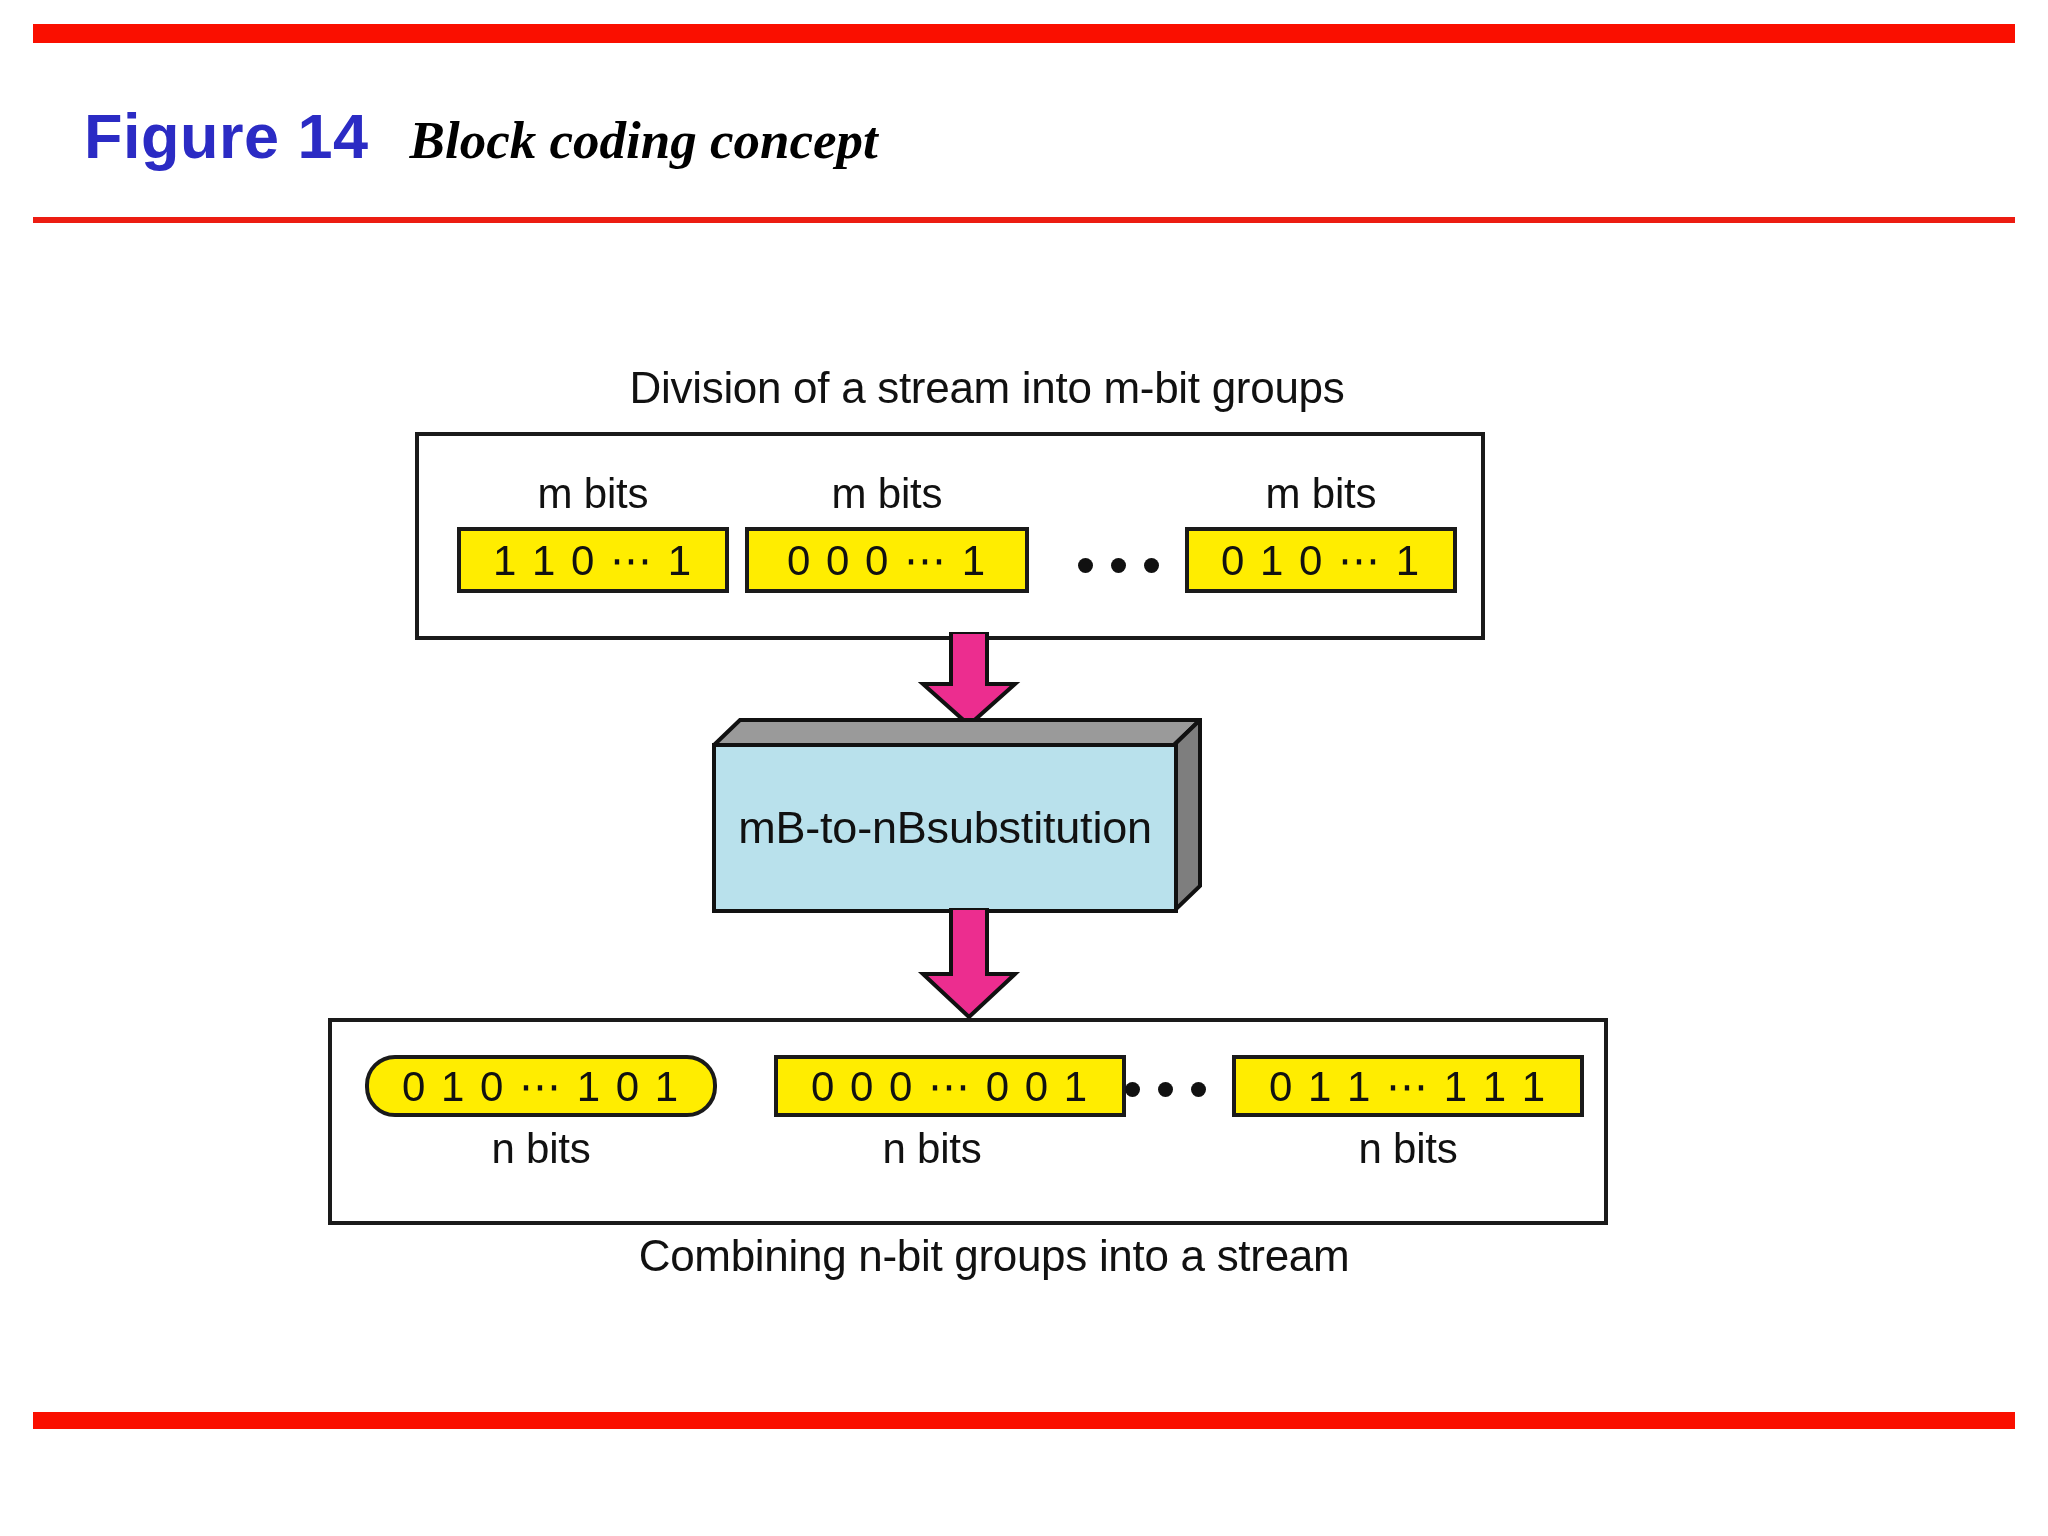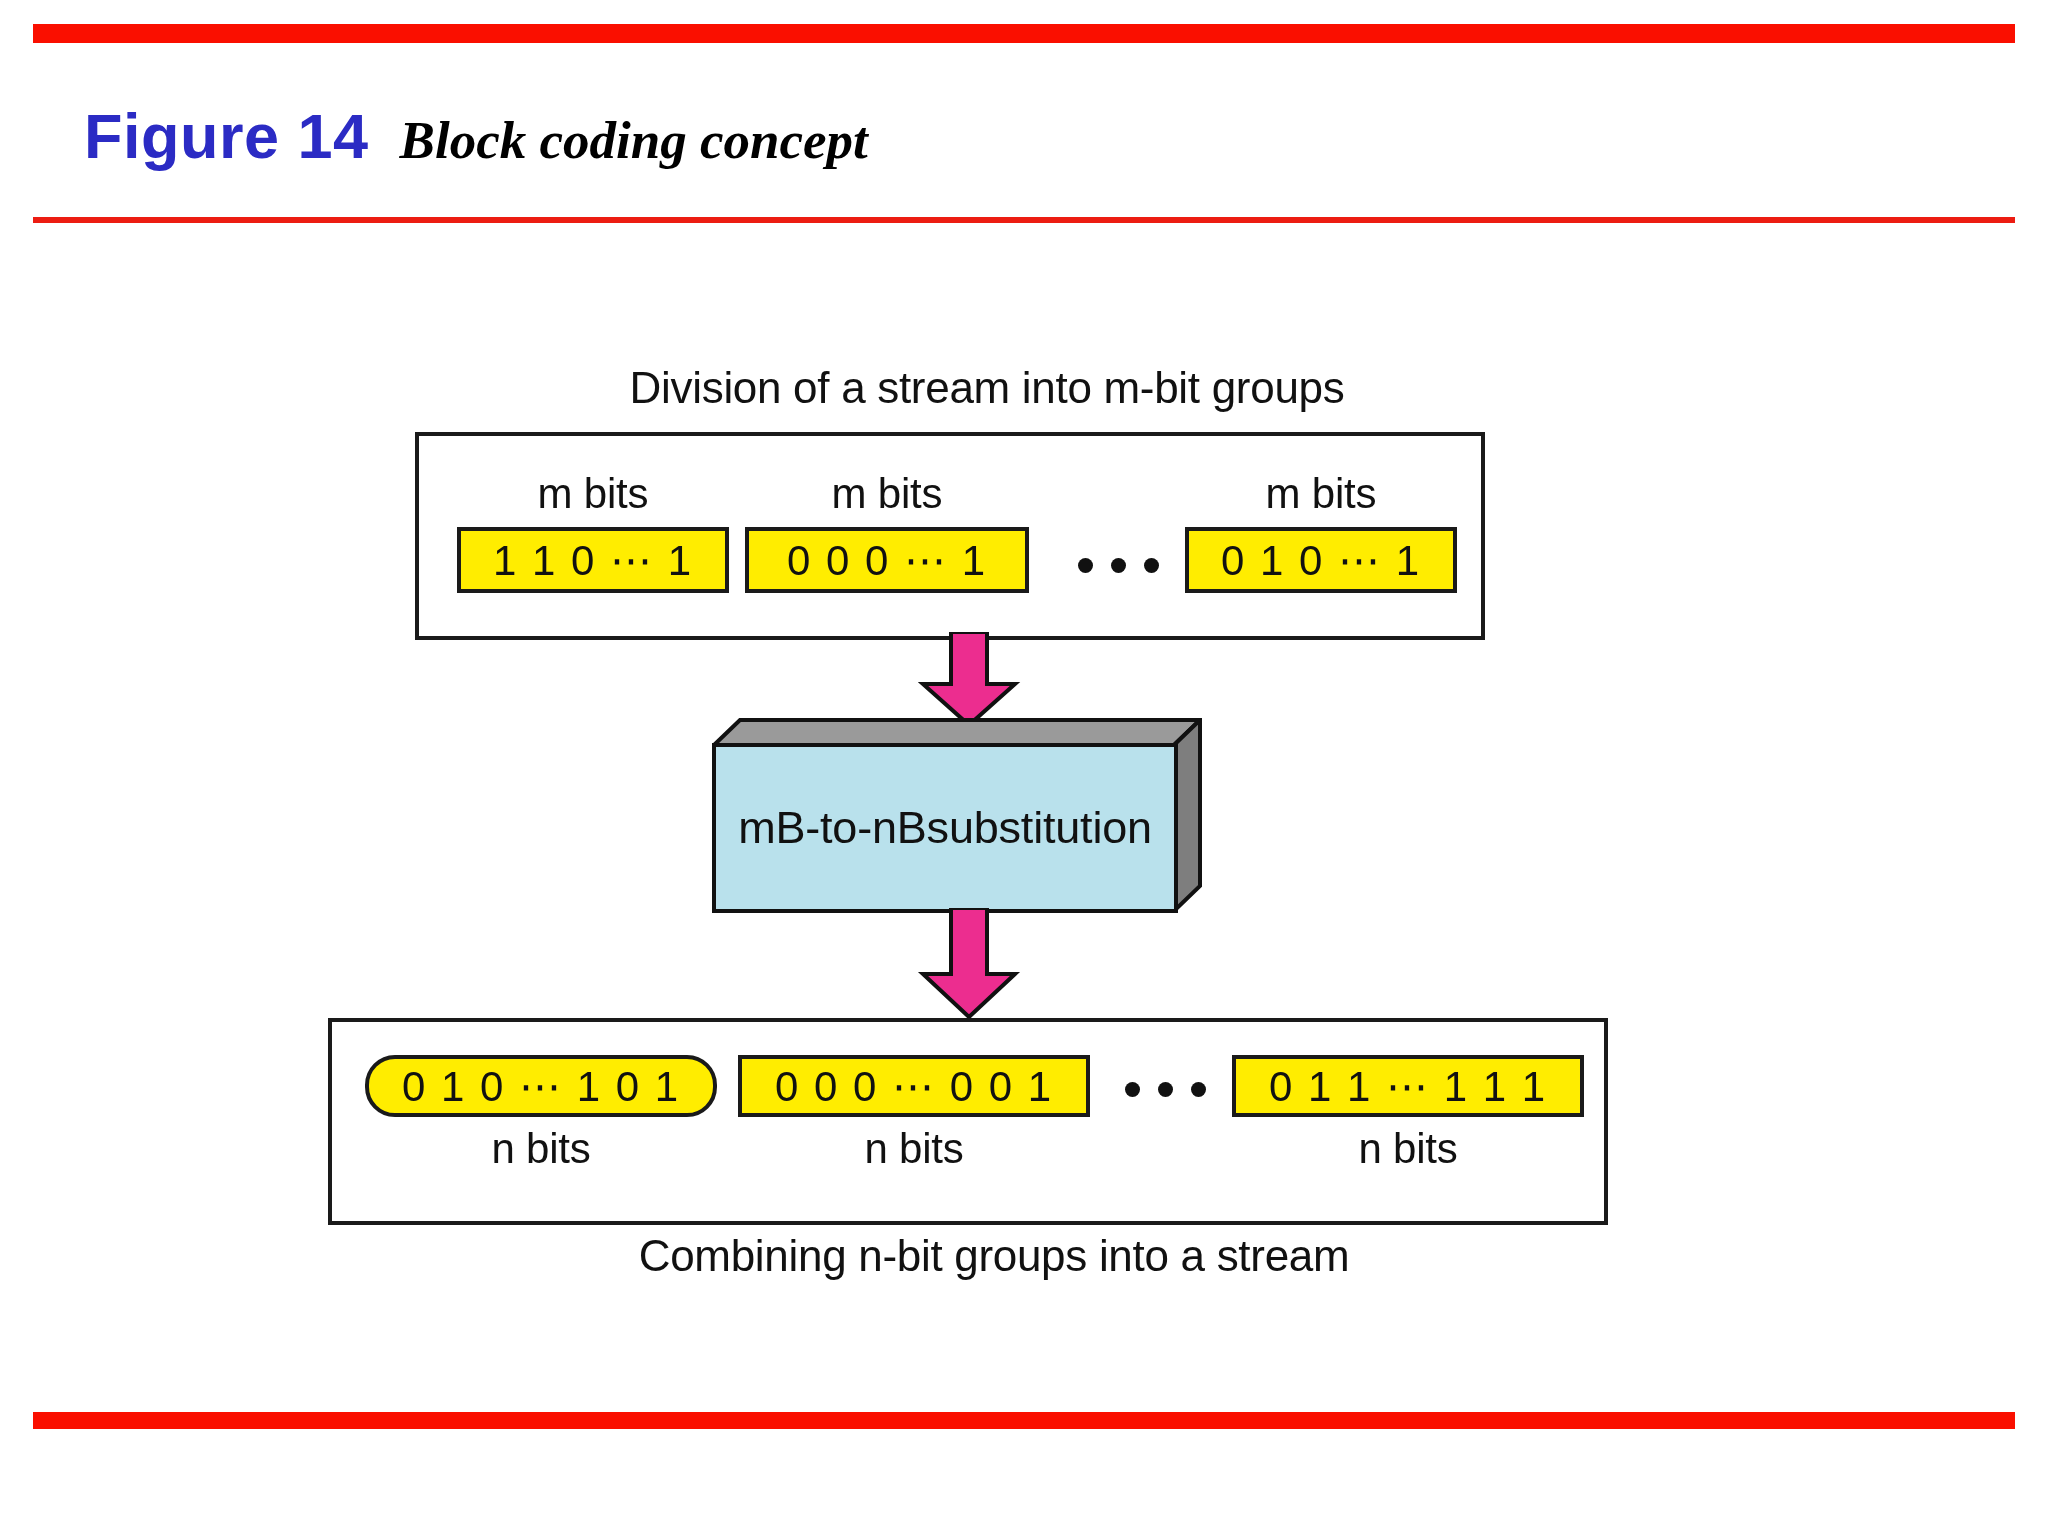--- a/index.html
+++ b/index.html
@@ -58,21 +58,21 @@
     font-size: 63px;
     color: #2b2bc4;
     letter-spacing: 0.5px;
   }
   .title-caption {
     font-family: "Liberation Serif", serif;
     font-weight: bold;
     font-style: italic;
     font-size: 53px;
     color: #000000;
-    margin-left: 31px;
+    margin-left: 41px;
   }
 
   
   .diagram {
     position: absolute;
     left: 0;
     top: 0;
     width: 2048px;
     height: 1312px;
   }
@@ -275,21 +275,21 @@
 
   <div class="frame frame-bottom"></div>
 
   <div class="group labels-below" style="left:365px; top:1055px;">
     <span class="bits-label">n bits</span>
     <span class="bitbox n" style="width:352px;border-radius:30px;">0 1 0  ⋯  1 0 1</span>
   </div>
 
   <div class="group labels-below" style="left:738px; top:1055px;">
     <span class="bits-label">n bits</span>
-    <span class="bitbox n" style="width:352px;">0 0 0  ⋯  0 0 1</span>
+    <span class="bitbox n" style="width:352px;margin-left:36px;">0 0 0  ⋯  0 0 1</span>
   </div>
 
   <div class="hdots" style="left:1125px; top:1082px;">
     <span></span>
       <span></span>
       <span></span>
   </div>
 
   <div class="group labels-below" style="left:1232px; top:1055px;">
     <span class="bits-label">n bits</span>

